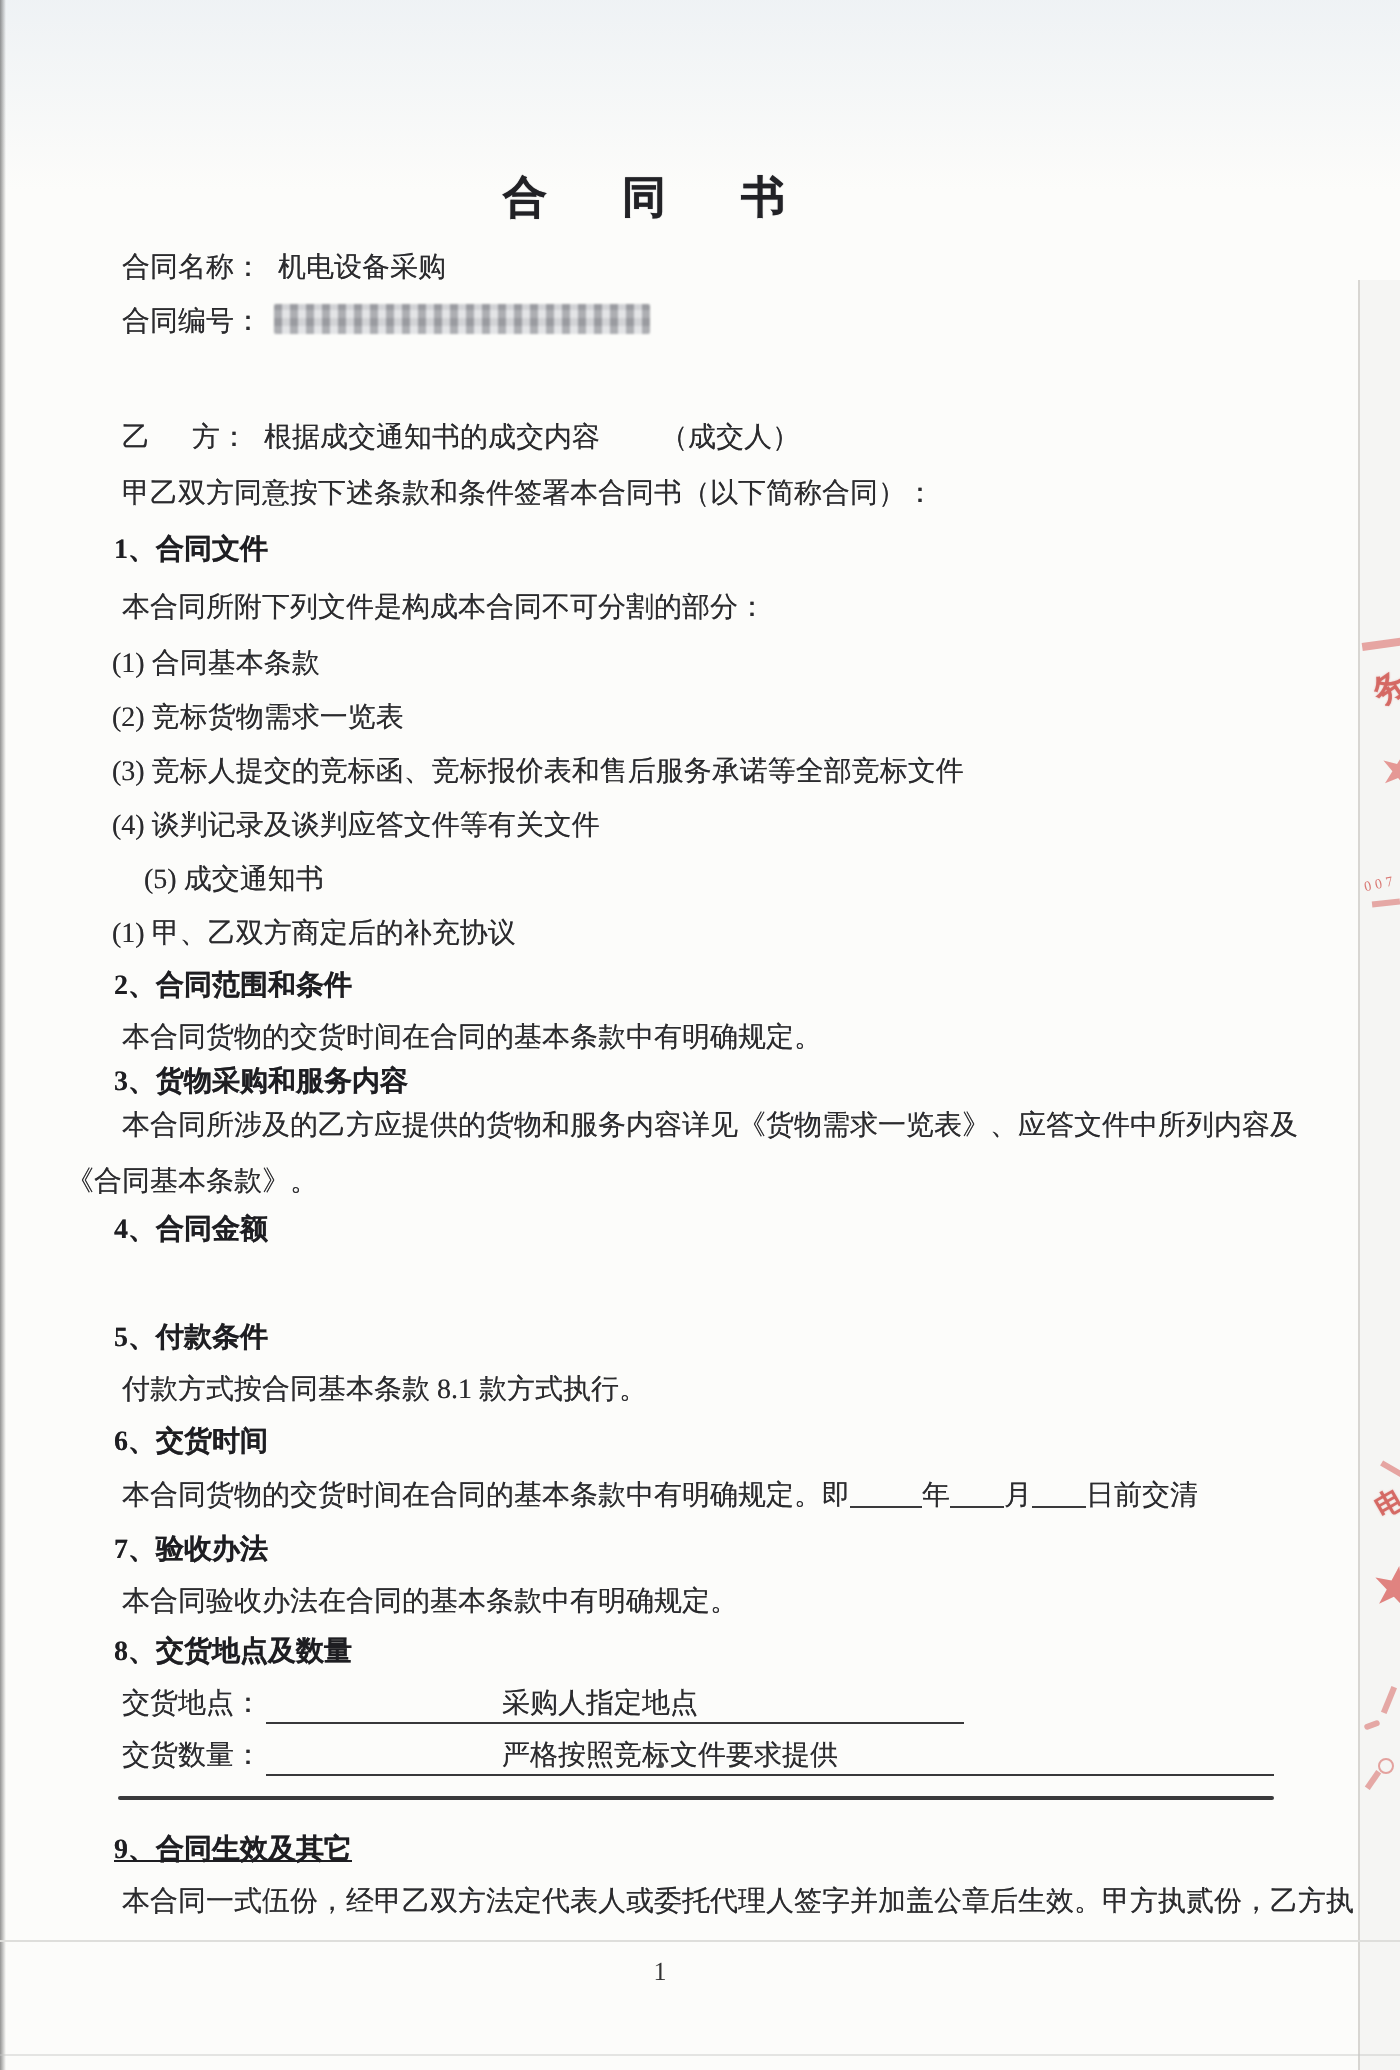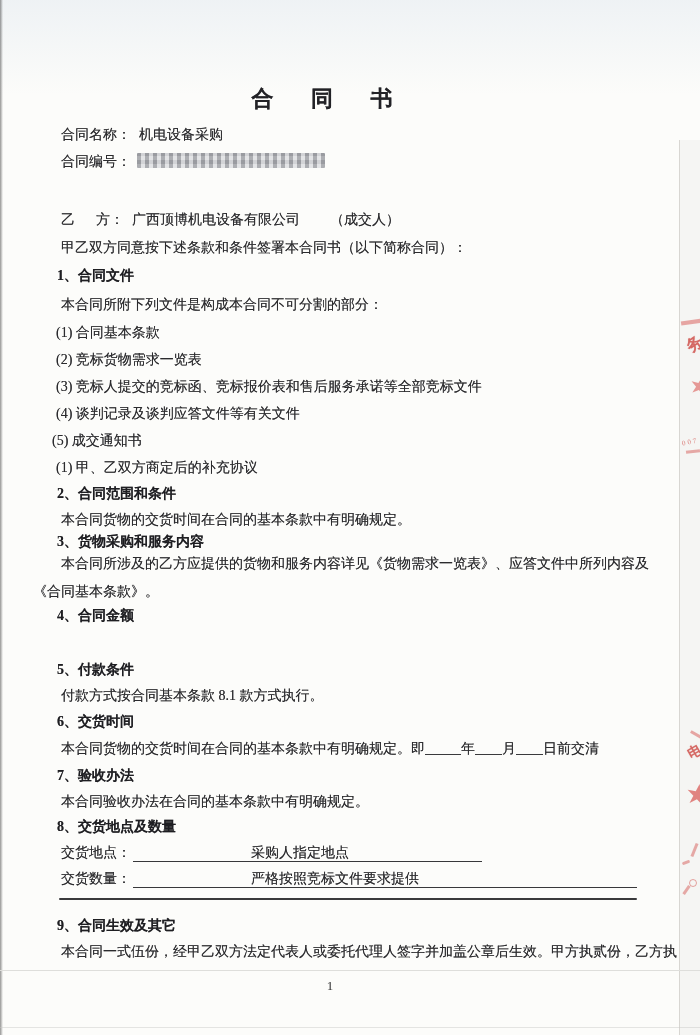--- a/index.html
+++ b/index.html
@@ -82,32 +82,32 @@
 
   <div class="title">合 同 书</div>
 
   <div class="line" style="top:125px;left:61px;">
     <span>合同名称：</span><span class="val">机电设备采购</span>
   </div>
   <div class="line" style="top:152px;left:61px;">
     <span>合同编号：</span><span class="mosaic m-number"></span>
   </div>
   <div class="line" style="top:210px;left:61px;">
-    <span class="pre">乙      方：</span><span class="val">广西顶博机电设备有限公司</span><span class="role">（成交人）</span>
+    <span class="pre">乙      方：</span><span class="val">根据成交通知书的成交内容</span><span class="role">（成交人）</span>
   </div>
 
   <div class="line" style="top:238px;left:61px;">甲乙双方同意按下述条款和条件签署本合同书（以下简称合同）：</div>
 
   <div class="line h" style="top:266px;left:57px;text-align:center;">1、合同文件</div>
   <div class="line" style="top:295px;left:61px;">本合同所附下列文件是构成本合同不可分割的部分：</div>
   <div class="line" style="top:323px;left:56px;">(1) 合同基本条款</div>
   <div class="line" style="top:350px;left:56px;">(2) 竞标货物需求一览表</div>
   <div class="line" style="top:377px;left:56px;">(3) 竞标人提交的竞标函、竞标报价表和售后服务承诺等全部竞标文件</div>
   <div class="line" style="top:404px;left:56px;">(4) 谈判记录及谈判应答文件等有关文件</div>
-  <div class="line" style="top:431px;left:52px;">(5) 成交通知书</div>
+  <div class="line" style="top:431px;left:72px;">(5) 成交通知书</div>
   <div class="line" style="top:458px;left:56px;">(1) 甲、乙双方商定后的补充协议</div>
 
   <div class="line h" style="top:484px;left:57px;">2、合同范围和条件</div>
   <div class="line" style="top:510px;left:61px;">本合同货物的交货时间在合同的基本条款中有明确规定。</div>
 
   <div class="line h" style="top:532px;left:57px;">3、货物采购和服务内容</div>
   <div class="line" style="top:550px;left:33px;width:616px;white-space:normal;text-indent:28px;line-height:28px;">本合同所涉及的乙方应提供的货物和服务内容详见《货物需求一览表》、应答文件中所列内容及《合同基本条款》。</div>
 
   <div class="line h" style="top:606px;left:57px;">4、合同金额</div>
 
@@ -126,21 +126,21 @@
   <div class="line" style="top:843px;left:61px;">
     <span>交货地点：</span><span class="fill-line fill-place"><span class="fv">采购人指定地点</span></span>
   </div>
   <div class="line" style="top:869px;left:61px;">
     <span>交货数量：</span><span class="fill-line fill-qty"><span class="fv">严格按照竞标文件要求提供</span></span>
   </div>
 
   <div class="dot"></div>
   <div class="rule"></div>
 
-  <div class="line h" style="top:916px;left:57px;">9、合同生效及其它</div>
+  <div class="line h" style="top:916px;left:57px;text-decoration:underline;">9、合同生效及其它</div>
   <div class="line" style="top:942px;left:61px;">本合同一式伍份，经甲乙双方法定代表人或委托代理人签字并加盖公章后生效。甲方执贰份，乙方执</div>
 
   <div class="hairline"></div>
   <div class="hairline2"></div>
   <div class="pagenum">1</div>
 
   <div class="seal seal-u">
     <div class="bar" style="right:-3px;top:4px;width:22px;height:4px;transform:rotate(-8deg);"></div>
     <div class="ch" style="right:-3px;top:18px;transform:rotate(-35deg);">务</div>
     <div class="star" style="right:-11px;top:58px;transform:rotate(14deg);">★</div>

